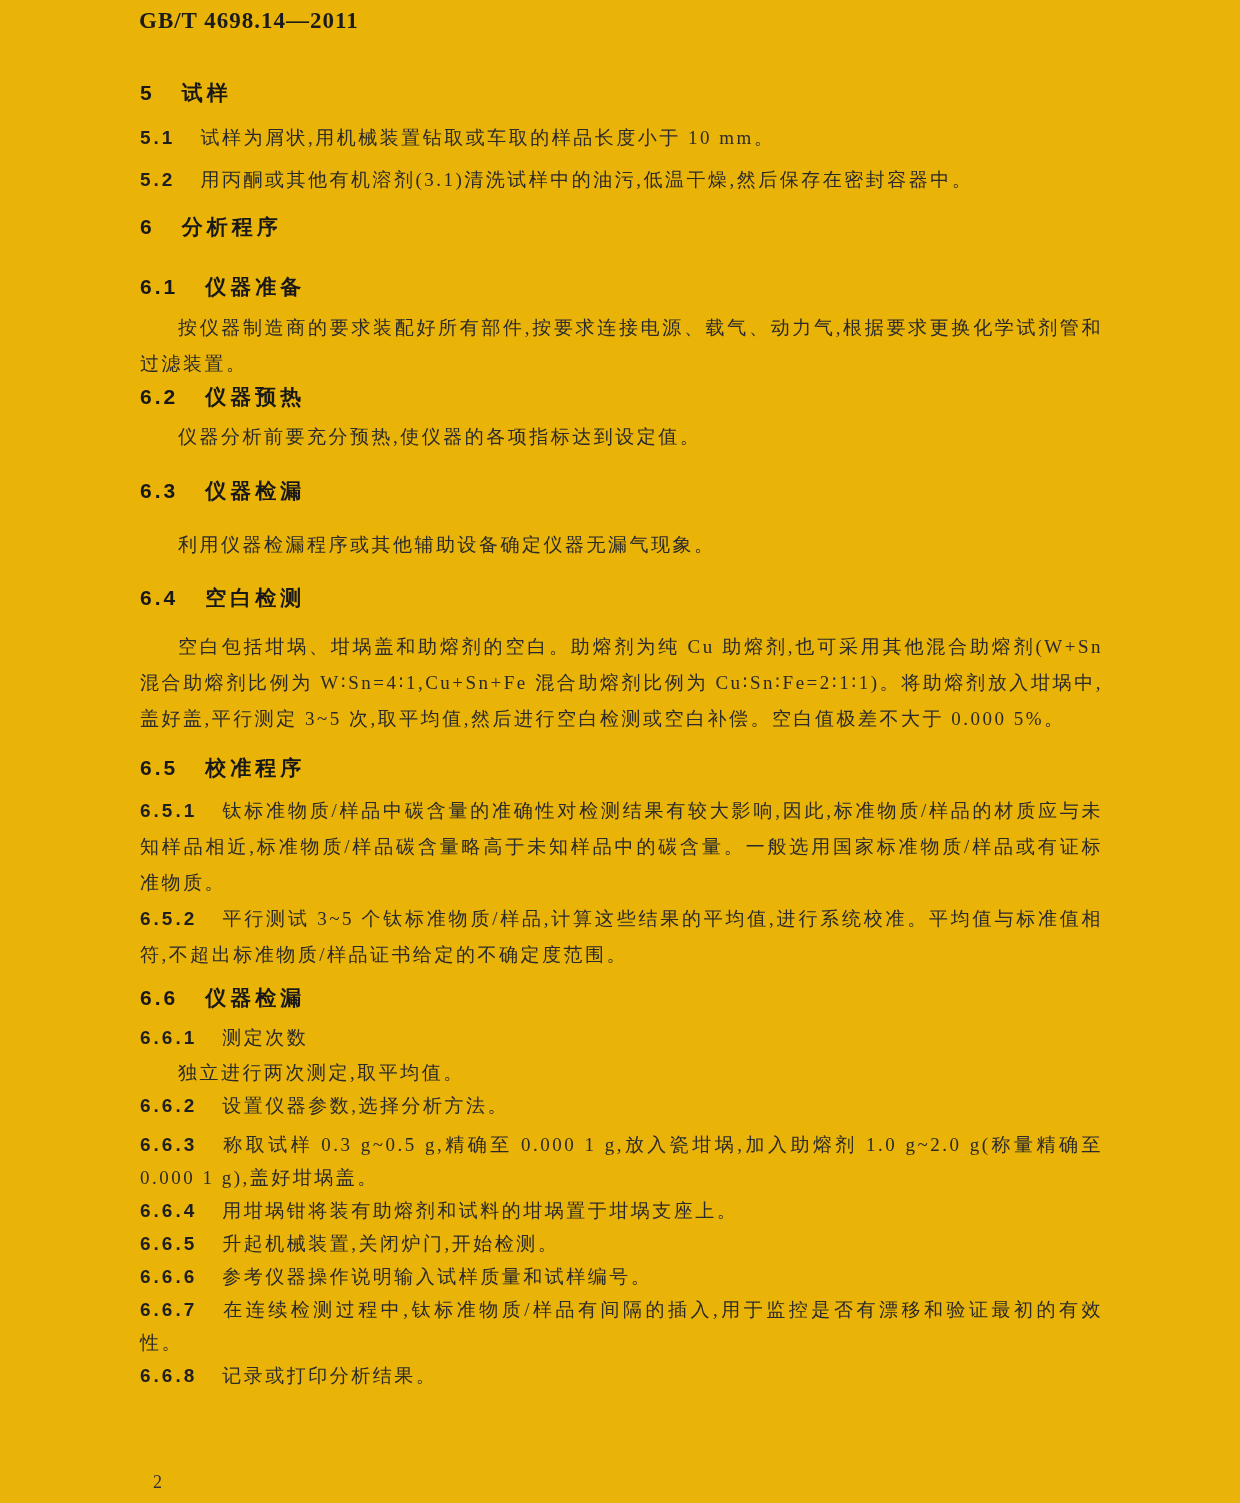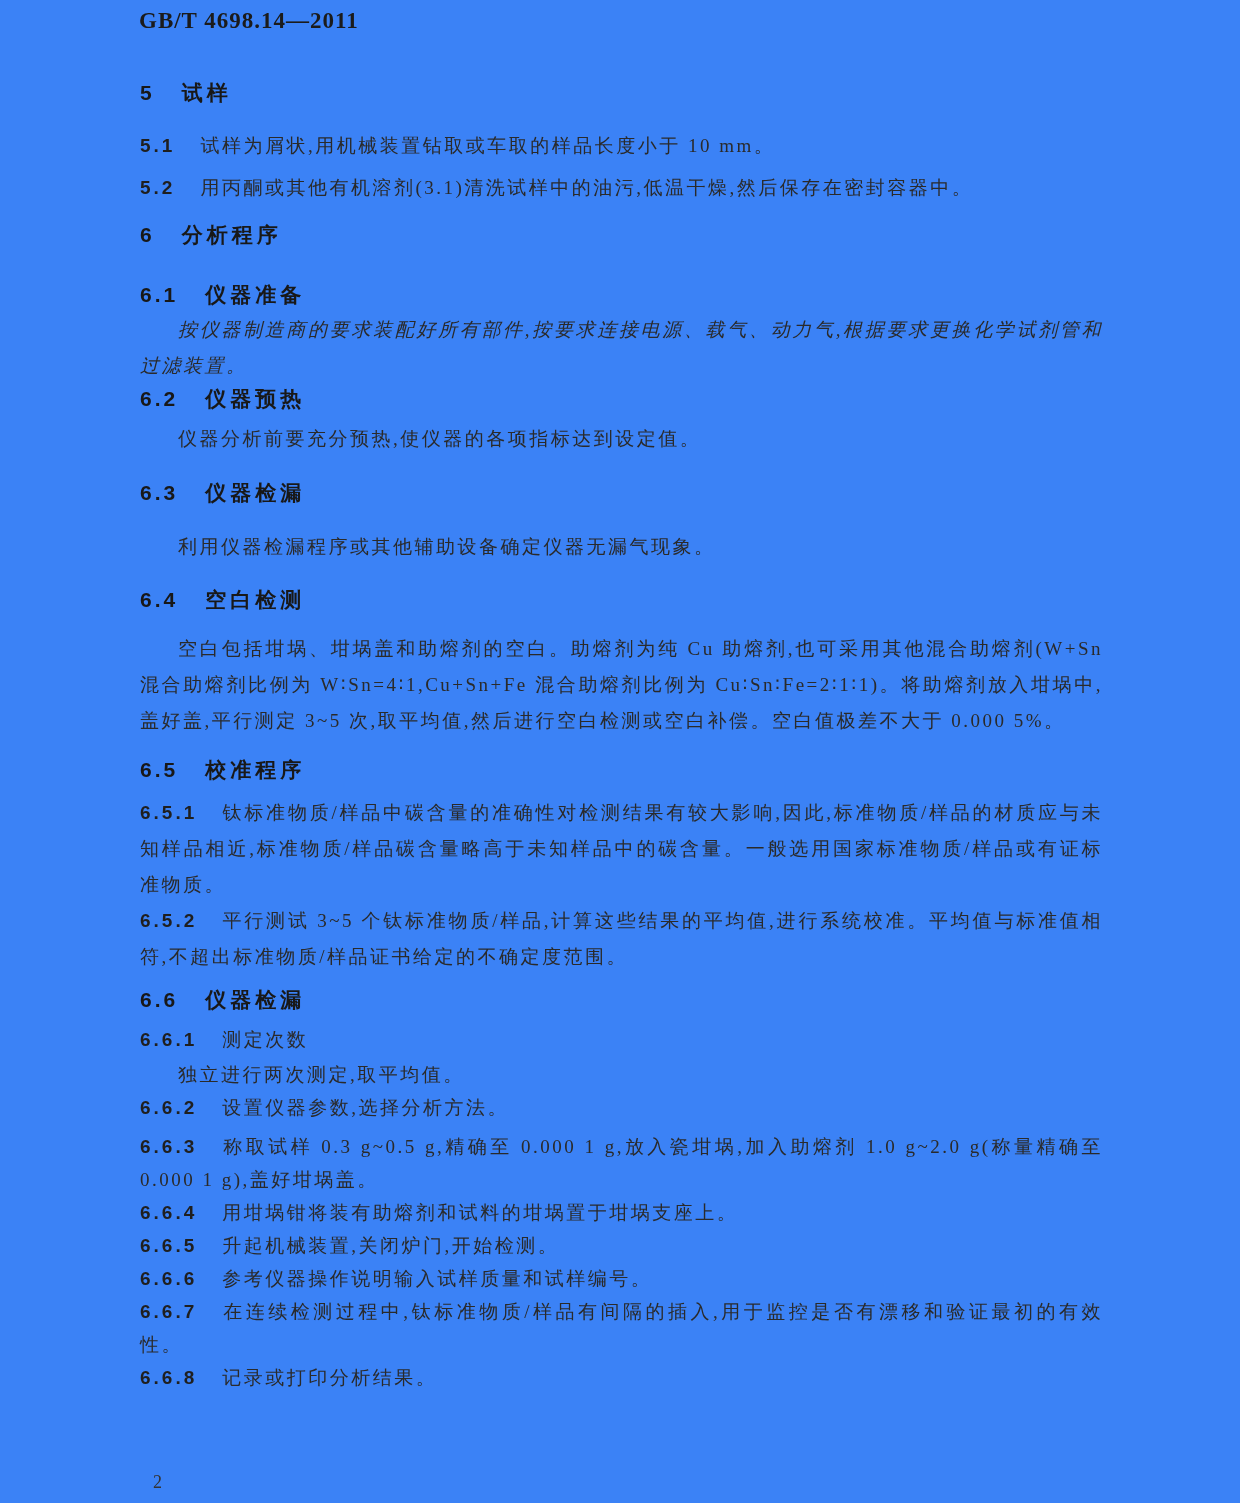--- a/index.html
+++ b/index.html
@@ -4,21 +4,21 @@
 <style>
   html, body {
     margin: 0;
     padding: 0;
     background: #ffffff;
   }
   .page {
     position: relative;
     width: 1240px;
     height: 1503px;
-    background: #3b82f6;
+    background: #eab308;
     overflow: hidden;
     font-family: "Liberation Serif", "DejaVu Serif", serif;
     color: #262626;
   }
   .doc-header {
     position: absolute;
     left: 139px;
     top: 8px;
     font-family: "Liberation Serif", "DejaVu Serif", serif;
     font-weight: 700;
@@ -80,25 +80,25 @@
   }
 </style>
 </head>
 <body>
 
 <div class="page">
   <div class="doc-header">GB/T 4698.14—2011</div>
 
   <div class="content" id="sections">
       <div class="heading h1" style="margin-top: 30px;"><span class="num">5</span><span class="title">试样</span></div>
-      <div class="clause" style="margin-top: 20px;"><span class="cnum">5.1</span><span class="ctext">试样为屑状,用机械装置钻取或车取的样品长度小于 10 mm。</span></div>
+      <div class="clause" style="margin-top: 12px;"><span class="cnum">5.1</span><span class="ctext">试样为屑状,用机械装置钻取或车取的样品长度小于 10 mm。</span></div>
       <div class="clause" style="margin-top: 6px;"><span class="cnum">5.2</span><span class="ctext">用丙酮或其他有机溶剂(3.1)清洗试样中的油污,低温干燥,然后保存在密封容器中。</span></div>
       <div class="heading h1" style="margin-top: 14px;"><span class="num">6</span><span class="title">分析程序</span></div>
       <div class="heading h2" style="margin-top: 30px;"><span class="num">6.1</span><span class="title">仪器准备</span></div>
-      <div class="para" style="margin-top: 2px; font-style: italic;">按仪器制造商的要求装配好所有部件,按要求连接电源、载气、动力气,根据要求更换化学试剂管和过滤装置。</div>
+      <div class="para" style="margin-top: 8px;">按仪器制造商的要求装配好所有部件,按要求连接电源、载气、动力气,根据要求更换化学试剂管和过滤装置。</div>
       <div class="heading h2" style=""><span class="num">6.2</span><span class="title">仪器预热</span></div>
       <div class="para" style="margin-top: 7px;">仪器分析前要充分预热,使仪器的各项指标达到设定值。</div>
       <div class="heading h2" style="margin-top: 21px;"><span class="num">6.3</span><span class="title">仪器检漏</span></div>
       <div class="para" style="margin-top: 21px;">利用仪器检漏程序或其他辅助设备确定仪器无漏气现象。</div>
       <div class="heading h2" style="margin-top: 20px;"><span class="num">6.4</span><span class="title">空白检测</span></div>
       <div class="para" style="margin-top: 16px;">空白包括坩埚、坩埚盖和助熔剂的空白。助熔剂为纯 Cu 助熔剂,也可采用其他混合助熔剂(W+Sn 混合助熔剂比例为 W∶Sn=4∶1,Cu+Sn+Fe 混合助熔剂比例为 Cu∶Sn∶Fe=2∶1∶1)。将助熔剂放入坩埚中,盖好盖,平行测定 3~5 次,取平均值,然后进行空白检测或空白补偿。空白值极差不大于 0.000 5%。</div>
       <div class="heading h2" style="margin-top: 16px;"><span class="num">6.5</span><span class="title">校准程序</span></div>
       <div class="clause" style="margin-top: 10px;"><span class="cnum">6.5.1</span><span class="ctext">钛标准物质/样品中碳含量的准确性对检测结果有较大影响,因此,标准物质/样品的材质应与未知样品相近,标准物质/样品碳含量略高于未知样品中的碳含量。一般选用国家标准物质/样品或有证标准物质。</span></div>
       <div class="clause" style="margin-top: 0px;"><span class="cnum">6.5.2</span><span class="ctext">平行测试 3~5 个钛标准物质/样品,计算这些结果的平均值,进行系统校准。平均值与标准值相符,不超出标准物质/样品证书给定的不确定度范围。</span></div>
       <div class="heading h2" style="margin-top: 10px;"><span class="num">6.6</span><span class="title">仪器检漏</span></div>

